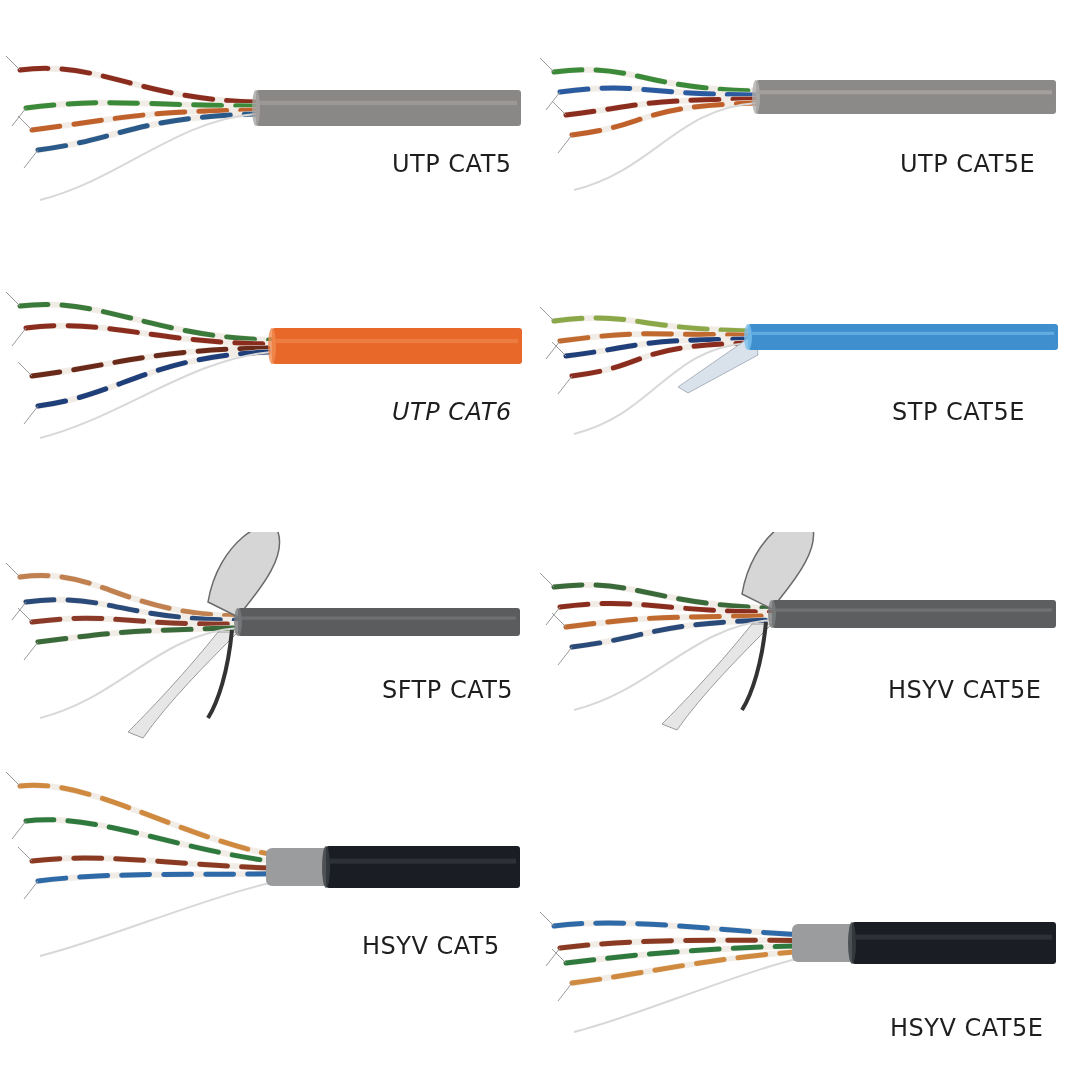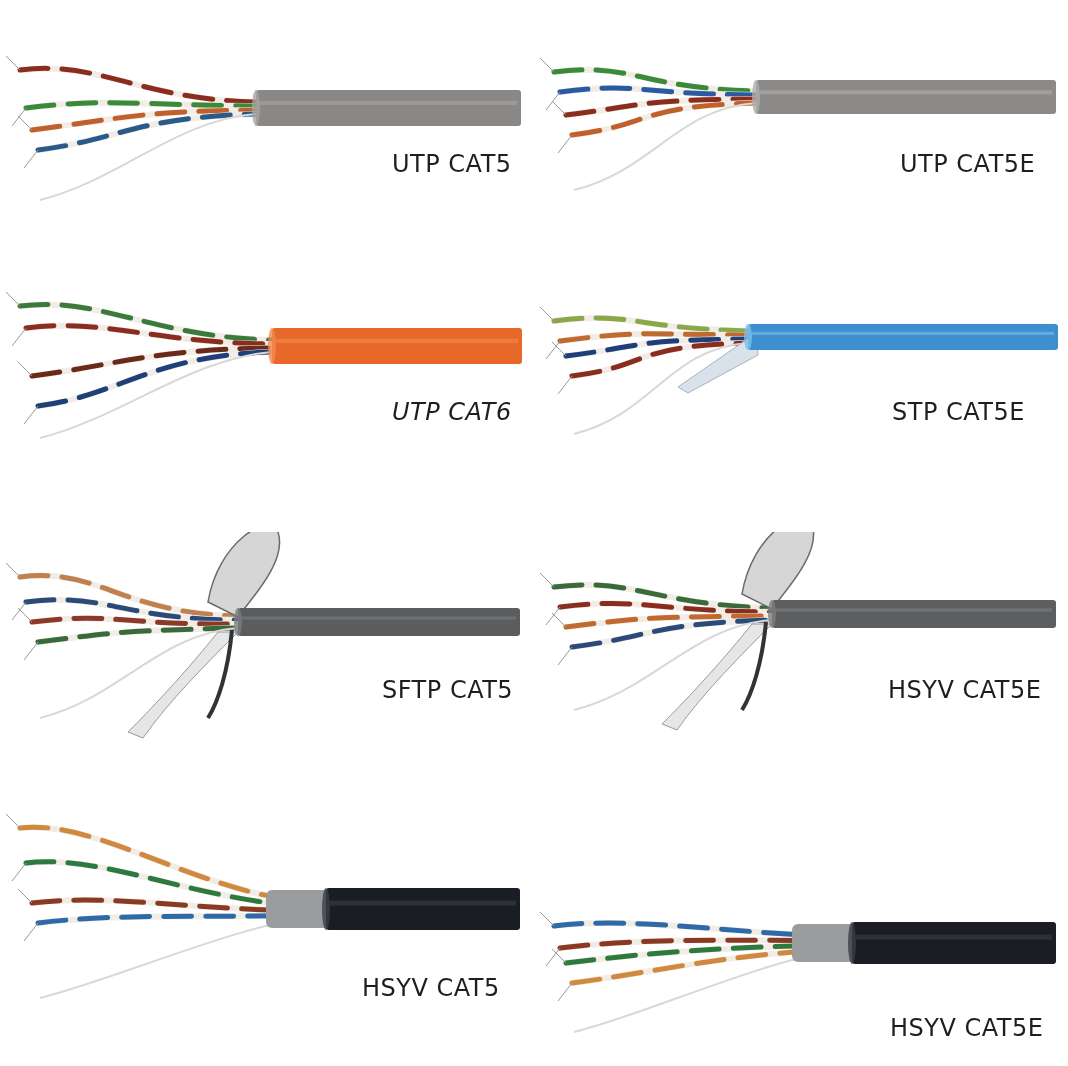--- a/index.html
+++ b/index.html
@@ -139,21 +139,21 @@
       <path d="M40,178 C120,158 158,94 238,88" stroke="#d8d8d8" stroke-width="2" fill="none"></path>
       <path d="M208,62 C218,2 268,-28 278,-8 C288,22 248,62 238,77 Z" fill="#d6d6d6" stroke="#6a6a6a" stroke-width="1.5"></path>
       <path d="M218,92 C178,142 138,182 128,192 L143,198 C168,162 208,122 238,92 Z" fill="#e6e6e6" stroke="#9a9a9a" stroke-width="1"></path>
       <path d="M232,90 C228,132 218,162 208,178" stroke="#333" stroke-width="4" fill="none"></path>
       <rect x="238" y="68" width="284" height="28" rx="3" fill="#5c5e60"></rect>
       <rect x="242" y="76.4" width="276" height="3.36" fill="#7c7e80" opacity="0.6"></rect>
       <ellipse cx="238" cy="82" rx="4" ry="14" fill="#7c7e80" opacity="0.8"></ellipse>
     </svg>
   <div class="label" style="left:354px;top:144px;">HSYV CAT5E</div>
 </div>
-<div class="panel" style="left:0;top:798px;">
+<div class="panel" style="left:0;top:756px;">
   <svg width="534" height="266" id="svg6">
       <path d="M20,30 C100,20 206,102 326,105" stroke="#f2ece6" stroke-width="6" fill="none" stroke-linecap="round"></path>
       <path d="M20,30 C100,20 206,102 326,105" stroke="#d08a40" stroke-width="5" fill="none" stroke-dasharray="28 14" stroke-linecap="round"></path>
       <path d="M20,30 L6,16" stroke="#9a9a9a" stroke-width="1" fill="none"></path>
       <path d="M26,65 C106,55 206,108 326,109" stroke="#f2ece6" stroke-width="6" fill="none" stroke-linecap="round"></path>
       <path d="M26,65 C106,55 206,108 326,109" stroke="#2e7a3e" stroke-width="5" fill="none" stroke-dasharray="28 14" stroke-linecap="round"></path>
       <path d="M26,65 L12,83" stroke="#9a9a9a" stroke-width="1" fill="none"></path>
       <path d="M32,105 C112,95 206,114 326,113" stroke="#f2ece6" stroke-width="6" fill="none" stroke-linecap="round"></path>
       <path d="M32,105 C112,95 206,114 326,113" stroke="#8a3a22" stroke-width="5" fill="none" stroke-dasharray="28 14" stroke-linecap="round"></path>
       <path d="M32,105 L18,91" stroke="#9a9a9a" stroke-width="1" fill="none"></path>

